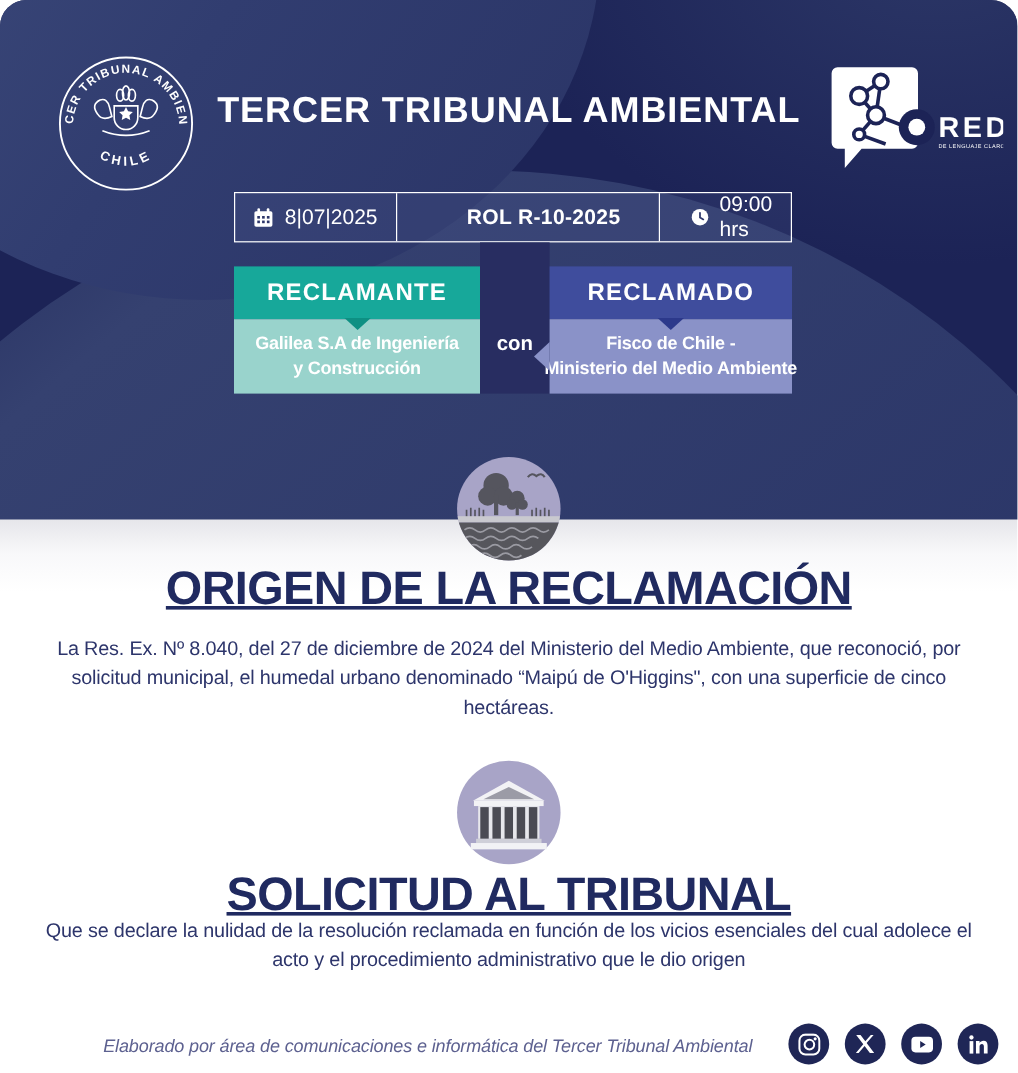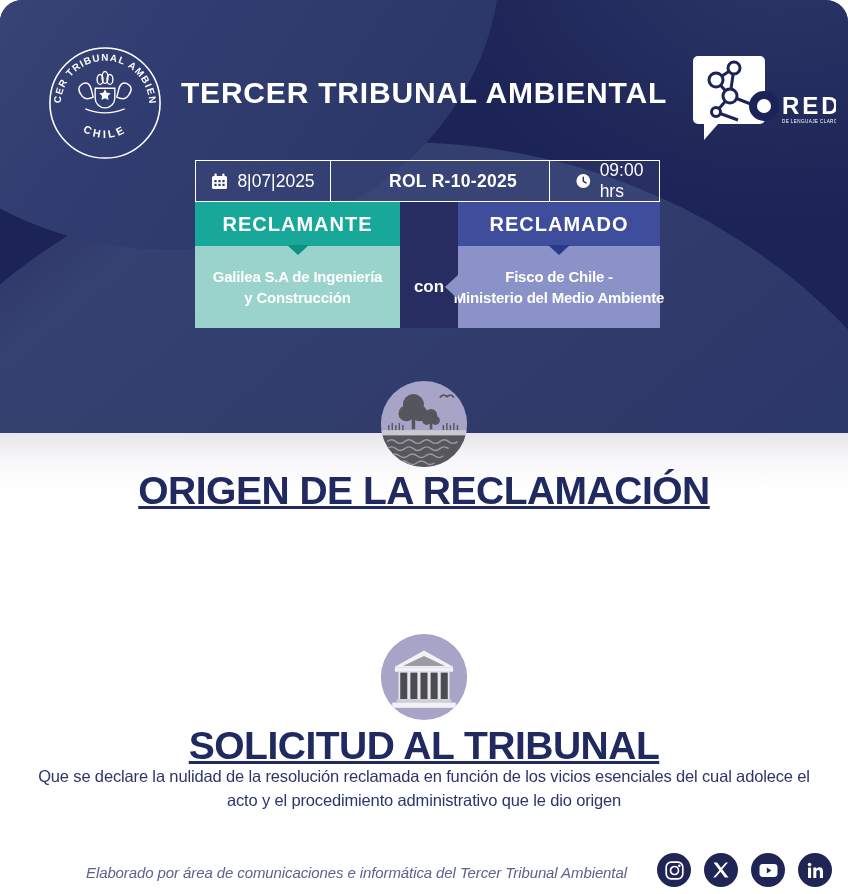--- a/index.html
+++ b/index.html
@@ -42,21 +42,21 @@
     border:1.5px solid #fff;
     background:rgba(88,102,156,0.18);
     color:#fff; font-size:17.5px;gap:26px;
   }
   .daterow .cell { display:flex; align-items:center; justify-content:center; gap:9px; }
   .cell-date { width:135px; border-right:1.5px solid #fff; }
   .cell-rol  { width:193px; border-right:1.5px solid #fff; font-weight:bold; letter-spacing:.3px; }
   .cell-time { flex:1; }
 
   .boxesrow { display:flex; height:126px; }
-  .partybox { display:flex; flex-direction:column; }
+  .partybox { display:flex; flex-direction:column;margin-top:20px; }
   .box-reclamante { width:205px; }
   .box-reclamado  { width:202px; }
   .box-header {
     position:relative; height:44px; display:flex; align-items:center; justify-content:center;
     color:#fff; font-weight:bold; font-size:20px; letter-spacing:1px;
   }
   .box-header::after {
     content:""; position:absolute; left:50%; bottom:-9px; transform:translateX(-50%);
     border-left:11px solid transparent; border-right:11px solid transparent;
     border-top:10px solid var(--tri); z-index:2;
@@ -236,20 +236,21 @@
             <span>Ministerio del Medio Ambiente</span>
           </div>
         </div>
       </div>
 
     </div>
   </div>
 
   <div class="light">
     <div class="section-heading h-origen">ORIGEN DE LA RECLAMACIÓN</div>
+    <p class="section-body b-origen">La Res. Ex. Nº 8.040, del 27 de diciembre de 2024 del Ministerio del Medio Ambiente, que reconoció, por solicitud municipal, el humedal urbano denominado “Maipú de O'Higgins", con una superficie de cinco hectáreas.</p>
 
     <div class="section-heading h-solicitud">SOLICITUD AL TRIBUNAL</div>
     <p class="section-body b-solicitud">Que se declare la nulidad de la resolución reclamada en función de los vicios esenciales del cual adolece el acto y el procedimiento administrativo que le dio origen</p>
   </div>
 
   <svg class="circle-icon first" viewBox="0 0 100 100">
     <defs>
         <clipPath id="clipA">
           <circle cx="50" cy="50" r="49"></circle>
         </clipPath>

